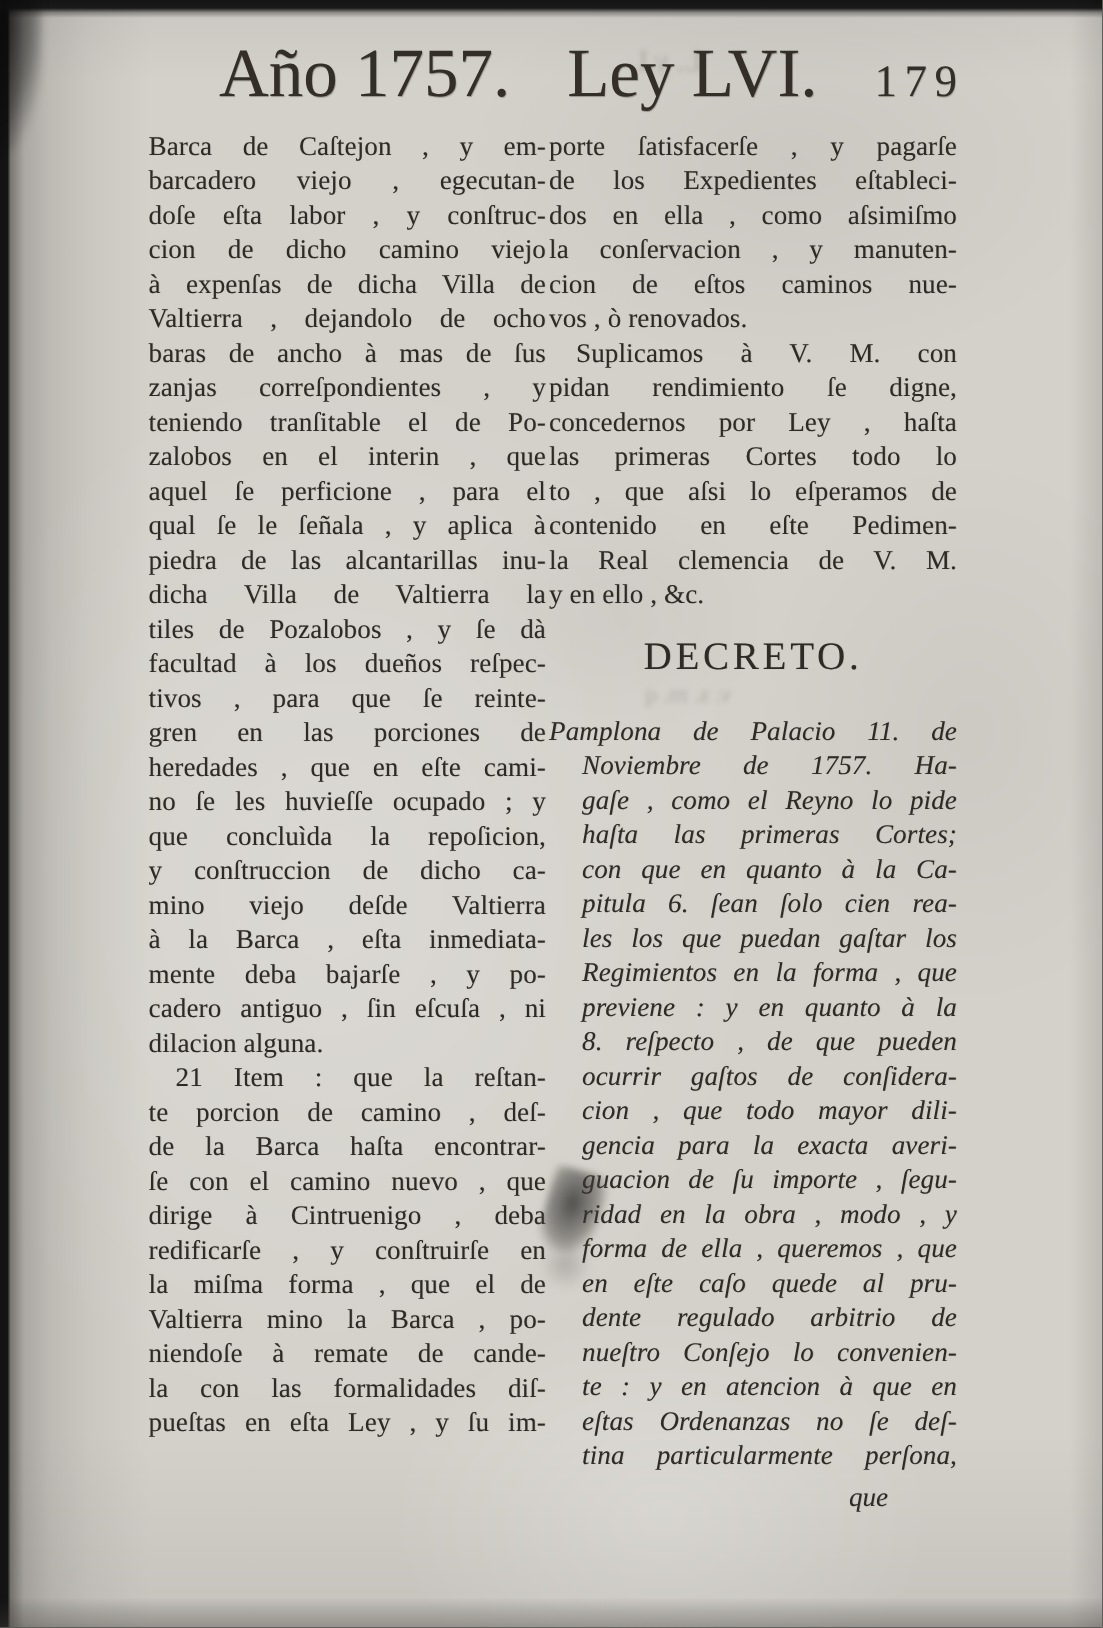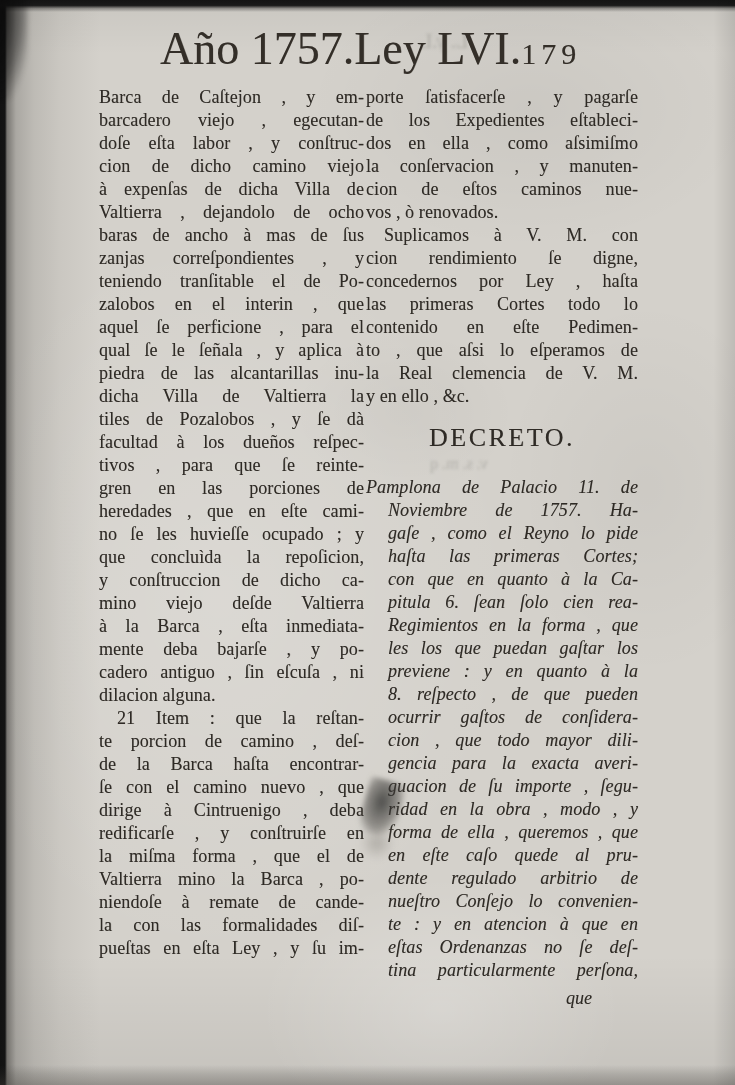--- a/index.html
+++ b/index.html
@@ -42,22 +42,22 @@
     position: absolute; right: 0; top: 0; bottom: 0; width: 22px; z-index: 5;
     background: linear-gradient(270deg, rgba(0,0,0,0.10), rgba(0,0,0,0) 100%);
   }
   .corner-blob {
     position: absolute; left: -6px; top: -10px; width: 34px; height: 110px; z-index: 6;
     background: radial-gradient(ellipse at 0% 20%, rgba(10,10,10,0.9), rgba(10,10,10,0.4) 55%, transparent 80%);
     filter: blur(2px);
   }
   
   .header {
-    position: absolute; left: 160px; top: 22px; width: 497px; z-index: 3;
-    display: flex; justify-content: flex-start; align-items: baseline;
+    position: absolute; left: 146px; top: 22px; width: 497px; z-index: 3;
+    display: flex; justify-content: space-between; align-items: baseline;
     font-size: 46px; color: #332e28;
     text-shadow: 0.4px 0.4px 0.6px rgba(46,42,37,0.35);
   }
   .header .pagenum { letter-spacing: 5px; font-size: 30px; }
   
   .col {
     position: absolute; top: 86px; z-index: 3;
     font-size: 18px; line-height: 23px;
     text-shadow: 0.3px 0.3px 0.5px rgba(46,42,37,0.30);
   }
@@ -159,38 +159,38 @@
 
   <div class="col right">
     <div id="petition">
         <div class="ln">porte ſatisfacerſe , y pagarſe</div>
         <div class="ln">de los Expedientes eſtableci-</div>
         <div class="ln">dos en ella , como aſsimiſmo</div>
         <div class="ln">la conſervacion , y manuten-</div>
         <div class="ln">cion de eſtos caminos nue-</div>
         <div class="ln end">vos , ò renovados.</div>
         <div class="ln indent">Suplicamos à V. M. con</div>
-        <div class="ln">cion rendimiento ſe digne,</div>
+        <div class="ln">pidan rendimiento ſe digne,</div>
         <div class="ln">concedernos por Ley , haſta</div>
         <div class="ln">las primeras Cortes todo lo</div>
+        <div class="ln">to , que aſsi lo eſperamos de</div>
         <div class="ln">contenido en eſte Pedimen-</div>
-        <div class="ln">to , que aſsi lo eſperamos de</div>
         <div class="ln">la Real clemencia de V. M.</div>
         <div class="ln end">y en ello , &amp;c.</div>
       </div>
     <div class="decree-heading">DECRETO.</div>
     <div id="decree" class="decree">
         <div class="ln full">Pamplona de Palacio 11. de</div>
         <div class="ln">Noviembre de 1757. Ha-</div>
         <div class="ln">gaſe , como el Reyno lo pide</div>
         <div class="ln">haſta las primeras Cortes;</div>
         <div class="ln">con que en quanto à la Ca-</div>
         <div class="ln">pitula 6. ſean ſolo cien rea-</div>
+        <div class="ln">les los que puedan gaſtar los</div>
         <div class="ln">Regimientos en la forma , que</div>
-        <div class="ln">les los que puedan gaſtar los</div>
         <div class="ln">previene : y en quanto à la</div>
         <div class="ln">8. reſpecto , de que pueden</div>
         <div class="ln">ocurrir gaſtos de conſidera-</div>
         <div class="ln">cion , que todo mayor dili-</div>
         <div class="ln">gencia para la exacta averi-</div>
         <div class="ln">guacion de ſu importe , ſegu-</div>
         <div class="ln">ridad en la obra , modo , y</div>
         <div class="ln">forma de ella , queremos , que</div>
         <div class="ln">en eſte caſo quede al pru-</div>
         <div class="ln">dente regulado arbitrio de</div>

